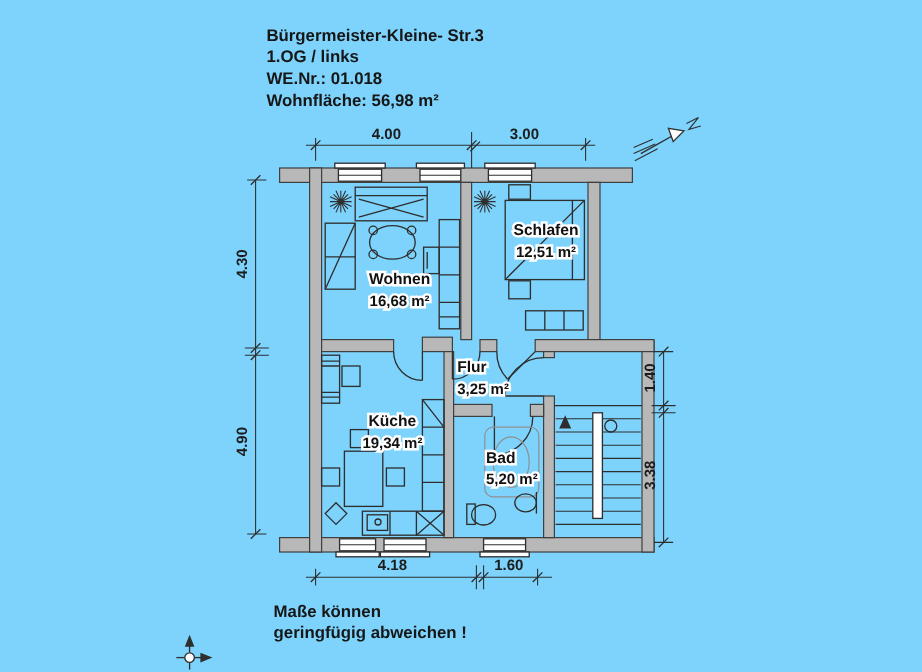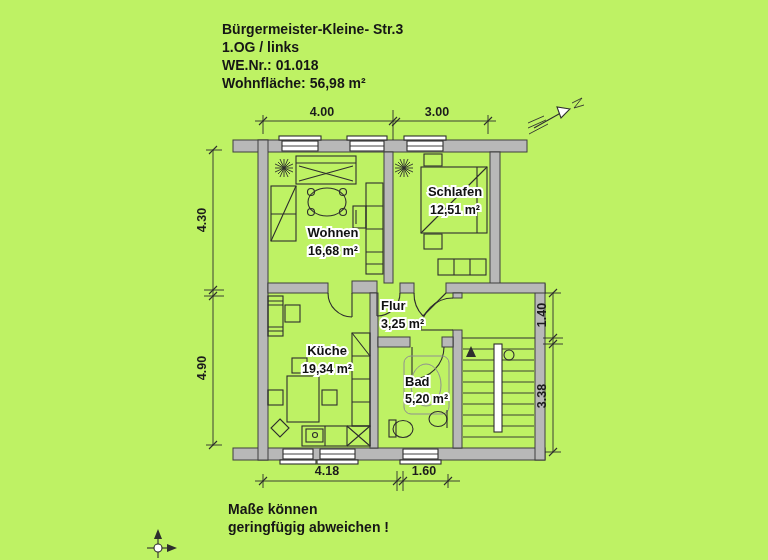--- a/index.html
+++ b/index.html
@@ -1,16 +1,16 @@
 <!DOCTYPE html>
 <html><head>
 <meta charset="utf-8">
 <style>
   html,body{margin:0;padding:0;background:#ffffff;}
-  .canvas{position:relative;width:768px;height:560px;background:#bef264;overflow:hidden;
+  .canvas{position:relative;width:768px;height:560px;background:#7dd3fc;overflow:hidden;
           font-family:"Liberation Sans",sans-serif;}
   svg{display:block;}
   .w   {fill:#b8b8b8;stroke:#3f3f3f;stroke-width:1;}
   .fw  {fill:#ffffff;stroke:#2e2e2e;stroke-width:1.1;}
   .nf  {fill:none;stroke:#2e2e2e;stroke-width:1.1;}
   .ln  {stroke:#2e2e2e;stroke-width:1.1;fill:none;}
   .thn {stroke:#2e2e2e;stroke-width:0.9;fill:none;}
   .lt  {stroke:#909090;stroke-width:1;fill:none;}
   .blk {fill:#2e2e2e;stroke:none;}
   .t-title{font-weight:700;font-size:14px;fill:#161616;}

